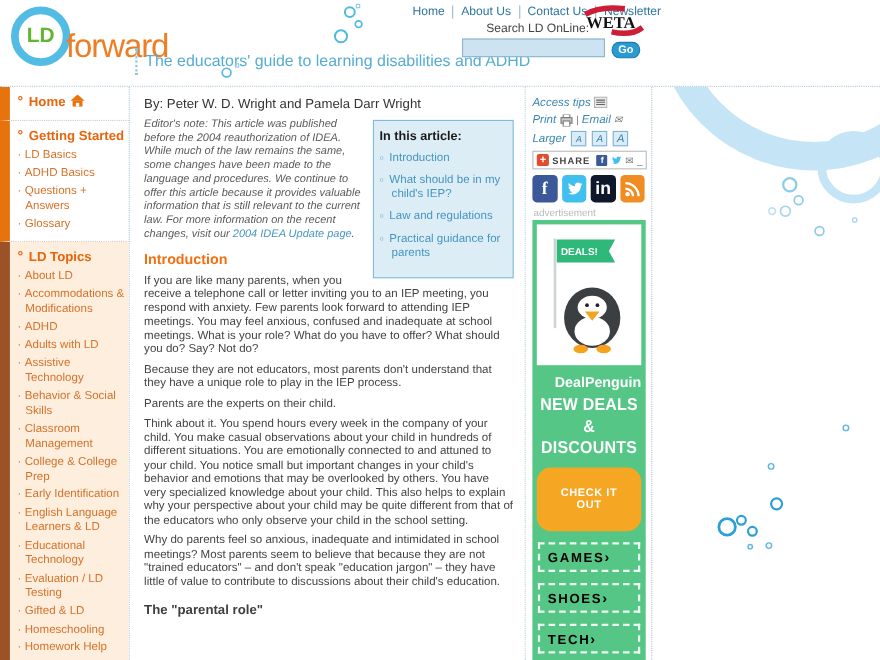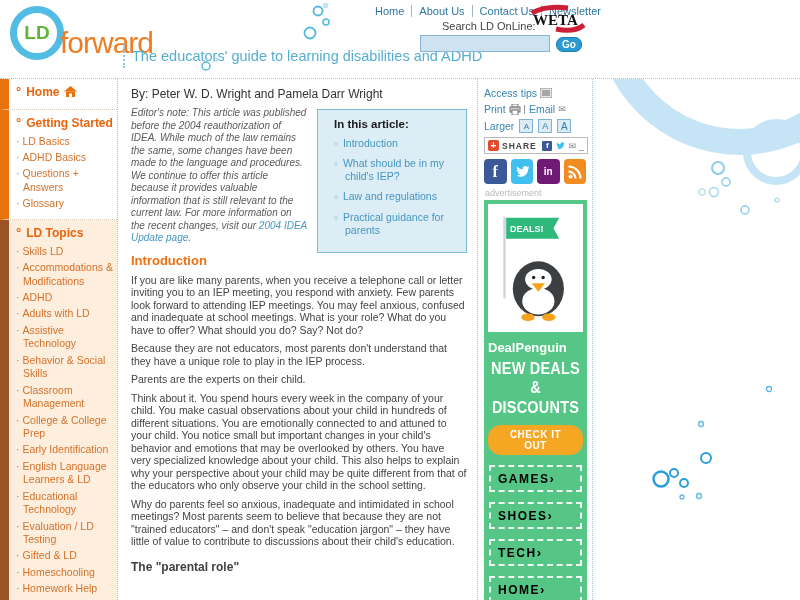--- a/index.html
+++ b/index.html
@@ -35,60 +35,60 @@
   .side-sec.topics{border-left-color:#9b5226;background:#fdeede;border-bottom:none;height:420px;}
   .side-head{color:#e8650d;font-weight:bold;font-size:12px;margin-bottom:3px;display:flex;align-items:center;gap:4px;cursor:pointer;}
   .side-head::before{content:"°";font-size:13px;margin-right:1px;}
   .side-item{color:#d4722a;font-size:10.5px;line-height:1.28;padding:1.5px 0 1.5px 7px;text-indent:-7px;cursor:pointer;}
   .side-item::before{content:"·";margin-right:3px;color:#c0793f;}
   
   .main{position:absolute;left:119px;top:79px;width:359px;height:521px;box-sizing:border-box;
         padding:8px 10px 0 12px;border-right:1px dotted #adc6d6;z-index:2;background:#fff;}
   .art-title{color:#41a4d4;font-size:16.5px;font-weight:bold;line-height:19px;margin:0 0 4px 0;}
   .byline{color:#333;font-size:12px;margin:0 0 6px 0;}
-  .toc{float:right;width:116px;background:#ddedf6;border:1px solid #7fbcd9;padding:8px 16px;
+  .toc{float:right;width:116px;background:#ddedf6;border:1px solid #7fbcd9;padding:8px 5px;
        margin:2px 0 8px 9px;font-size:10.5px;}
   .toc-title{font-weight:bold;color:#1a1a1a;font-size:11.5px;margin-bottom:7px;}
   .toc-item{color:#4596c0;line-height:1.25;margin-bottom:7px;padding-left:11px;text-indent:-11px;cursor:pointer;}
   .toc-item::before{content:"○";font-size:6.5px;margin-right:5px;position:relative;top:-1px;}
   .note{color:#5a5a5a;font-style:italic;font-size:10px;line-height:12.5px;margin:0 0 6px 0;}
   .note a{color:#4596c0;text-decoration:none;cursor:pointer;}
   .sec-head{color:#ef7011;font-size:13px;font-weight:bold;margin:8px 0 3px 0;}
   .para{color:#444;font-size:10.5px;line-height:12.5px;margin:6px 0;}
   .sub-head{color:#3f3f3f;font-size:12px;font-weight:bold;margin:12px 0 6px 0;}
   
   .rail{position:absolute;left:478px;top:79px;width:115px;height:521px;box-sizing:border-box;
         padding:8px 6px 0 6px;border-right:1px dotted #adc6d6;z-index:2;background:#fff;}
-  .tool-row{font-size:10.5px;color:#3a86b0;margin-bottom:4px;display:flex;align-items:center;gap:3px;}
+  .tool-row{font-size:10.5px;color:#3a86b0;margin-bottom:4px;display:flex;align-items:center;gap:3px;font-style:italic;}
   .tool-row a{color:#3a86b0;text-decoration:none;cursor:pointer;}
   .sizer{display:inline-flex;align-items:center;justify-content:center;width:12px;height:12px;
          border:1px solid #7fb3d4;background:#dbecf6;color:#2e7ca8;font-size:9px;margin-left:2px;cursor:pointer;}
   .share-bar{display:flex;align-items:center;gap:3px;border:1px solid #bbb;background:#fff;
              padding:2px 3px;width:96px;margin:3px 0 5px 0;cursor:pointer;}
   .share-plus{width:11px;height:11px;background:#e04c2c;color:#fff;font-size:10px;font-weight:bold;
               display:flex;align-items:center;justify-content:center;border-radius:2px;}
   .share-txt{font-size:8.5px;font-weight:bold;color:#444;letter-spacing:1px;flex:1;}
   .mini-f{width:10px;height:10px;background:#3b5998;color:#fff;font-size:8px;font-weight:bold;
           display:flex;align-items:center;justify-content:center;border-radius:1px;}
   .mini-env{font-size:9px;color:#777;}
   .mini-dash{font-size:9px;color:#777;}
   .socials{display:flex;gap:4px;margin:2px 0 4px 0;}
   .soc{width:25px;height:25px;border-radius:4px;display:flex;align-items:center;justify-content:center;cursor:pointer;}
   .soc.fb{background:#3b5998;color:#fff;font-weight:bold;font-size:16px;font-family:"Liberation Serif",serif;}
   .soc.tw{background:#41c0f0;}
-  .soc.li{background:#701a75;color:#fff;font-weight:bold;font-size:10px;}
+  .soc.li{background:#0f172a;color:#fff;font-weight:bold;font-size:16px;}
   .soc.rss{background:#f08c21;}
   .ad-label{font-size:9px;color:#b9b9b9;margin:2px 0 2px 1px;}
   .ad{background:#55c685;padding:4px;width:103px;box-sizing:border-box;}
   .ad-card{background:#fff;height:128px;display:flex;align-items:center;justify-content:center;}
-  .ad-brand{color:#fff;font-weight:bold;font-size:13px;text-align:left;margin:8px 0 6px 0;}
+  .ad-brand{color:#fff;font-weight:bold;font-size:13px;text-align:right;margin:8px 0 6px 0;}
   .ad-headline{color:#fff;font-weight:bold;font-size:14.5px;line-height:1.25;text-align:center;
                letter-spacing:0.2px;transform:scaleY(1.08);}
   .ad-cta{display:block;margin:10px auto 4px auto;background:#f5a623;color:#fff;border:none;
-          font-weight:bold;font-size:10px;letter-spacing:0.5px;padding:4px 11px;border-radius:13px;
+          font-weight:bold;font-size:10px;letter-spacing:0.5px;padding:18px 11px;border-radius:13px;
           font-family:"Liberation Sans",sans-serif;cursor:pointer;}
   .ad-cat{display:flex;justify-content:flex-start;align-items:center;border:2px dashed rgba(255,255,255,0.9);
           color:#000000;font-weight:bold;font-size:12px;letter-spacing:1.5px;padding:4px 7px;margin:10px 1px 0 1px;cursor:pointer;}
   .ad-cat .chev{font-size:13px;letter-spacing:0;}
 </style>
 </head>
 <body>
 
 <div class="page">
 
@@ -168,21 +168,21 @@
         </div>
       <div class="side-item">LD Basics</div>
       <div class="side-item">ADHD Basics</div>
       <div class="side-item">Questions + Answers</div>
       <div class="side-item">Glossary</div>
     </div>
     <div class="side-sec topics">
       <div class="side-head">
           <span>LD Topics</span>
         </div>
-      <div class="side-item">Skills LD</div>
+      <div class="side-item">About LD</div>
       <div class="side-item">Accommodations &amp; Modifications</div>
       <div class="side-item">ADHD</div>
       <div class="side-item">Adults with LD</div>
       <div class="side-item">Assistive Technology</div>
       <div class="side-item">Behavior &amp; Social Skills</div>
       <div class="side-item">Classroom Management</div>
       <div class="side-item">College &amp; College Prep</div>
       <div class="side-item">Early Identification</div>
       <div class="side-item">English Language Learners &amp; LD</div>
       <div class="side-item">Educational Technology</div>

